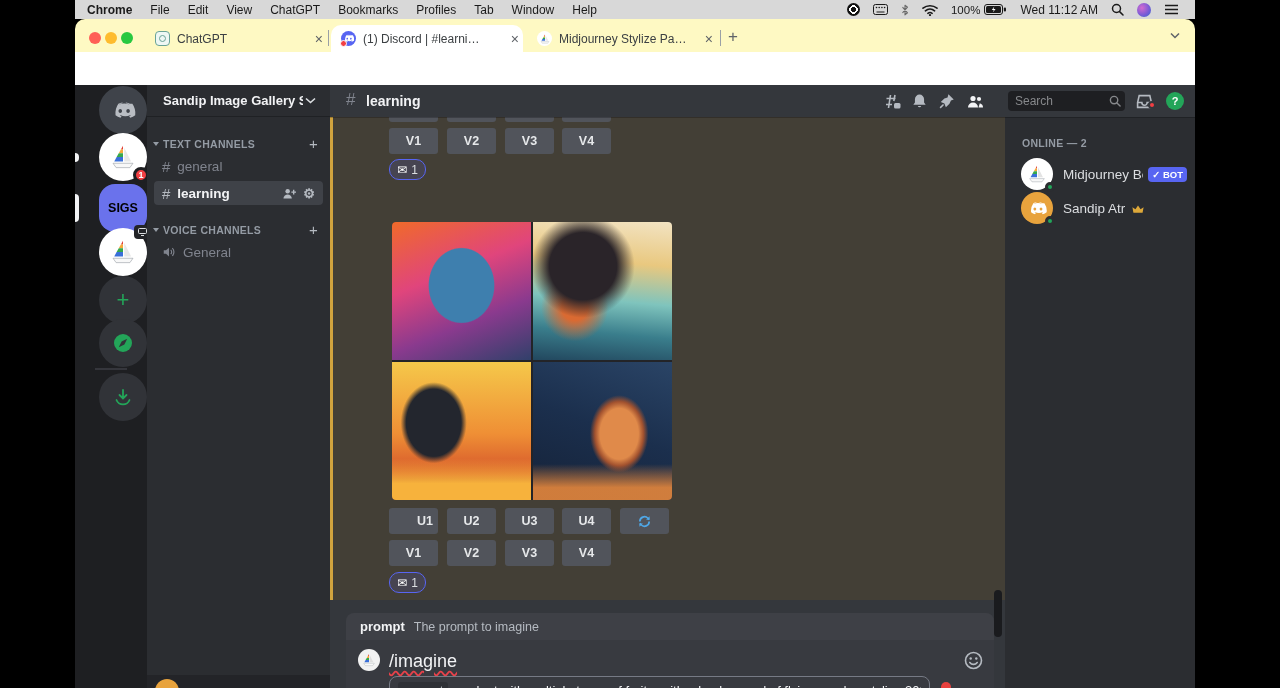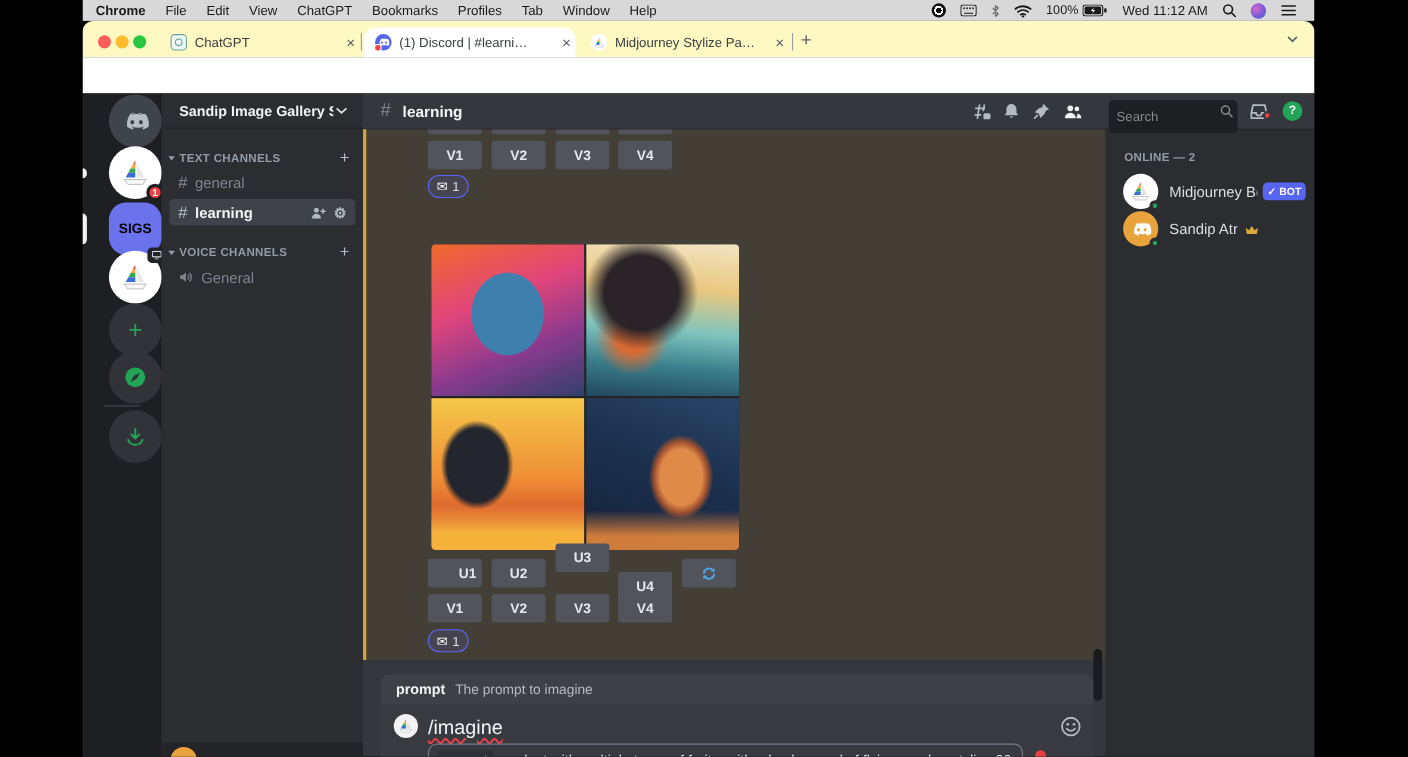--- a/index.html
+++ b/index.html
@@ -45,21 +45,21 @@
             letter-spacing:.3px;text-align:right; }
   .chrow { height:24px; border-radius:4px; display:flex; align-items:center;
            color:#80848e; font-size:13.5px; }
   .hashg { font-size:15px; color:#80848e; font-weight:400; }
   .tri { width:0; height:0; border-left:3.5px solid transparent; border-right:3.5px solid transparent;
          border-top:4px solid #949ba4; }
   .plus { color:#b5bac1; font-size:15px; font-weight:400; }
 
   #dheader { left:255px; top:0; width:865px; height:32px; background:#34373c;
              box-shadow:0 1px 0 rgba(0,0,0,.24); z-index:3; display:block; }
-  #dsearch { left:678px; top:6px; width:117px; height:30px; background:#1e1f22; border:none;
+  #dsearch { left:678px; top:6px; width:117px; height:20px; background:#1e1f22; border:none;
              border-radius:4px; color:#dbdee1; font-size:12px; padding:0 22px 0 7px;
              font-family:"Liberation Sans",sans-serif; }
   #dsearch::placeholder { color:#87898c; }
   .hico { top:8px; width:17px; height:17px; }
 
   #chat { left:255px; top:32px; width:675px; height:571px; overflow:hidden; }
   #hl { left:0; top:0; width:675px; height:483px; background:#433f36;
         border-left:3px solid #d0a33e; }
   .mjbtn { width:49px; height:26px; background:#51545b; border-radius:3px; color:#e6e8ea;
            font-size:12.5px; font-weight:600; text-align:center; line-height:26px; }
@@ -410,22 +410,22 @@
 
         <div id="grid" class="abs">
           <div class="gc" id="g1"></div>
           <div class="gc" id="g2"></div>
           <div class="gc" id="g3"></div>
           <div class="gc" id="g4"></div>
         </div>
 
         <span class="abs mjbtn" style="left:56px;top:391px;padding-left:23px;">U1</span>
         <span class="abs mjbtn" style="left:114px;top:391px;">U2</span>
-        <span class="abs mjbtn" style="left:172px;top:377px;">U3</span>
-        <span class="abs mjbtn" style="left:229px;top:403px;">U4</span>
+        <span class="abs mjbtn" style="left:172px;top:391px;">U3</span>
+        <span class="abs mjbtn" style="left:229px;top:391px;">U4</span>
         <span class="abs mjbtn" style="left:287px;top:391px;display:flex;align-items:center;justify-content:center;">
           <svg width="15" height="15" viewBox="0 0 16 16">
               <path d="M3 8a5 5 0 0 1 8.6-3.5L13 6" fill="none" stroke="#4fa8e8" stroke-width="1.8"></path>
               <path d="M13.4 2.3V6H9.7z" fill="#4fa8e8"></path>
               <path d="M13 8a5 5 0 0 1-8.6 3.5L3 10" fill="none" stroke="#4fa8e8" stroke-width="1.8"></path>
               <path d="M2.6 13.7V10h3.7z" fill="#4fa8e8"></path>
             </svg>
         </span>
 
         <span class="abs mjbtn" style="left:56px;top:423px;">V1</span>

